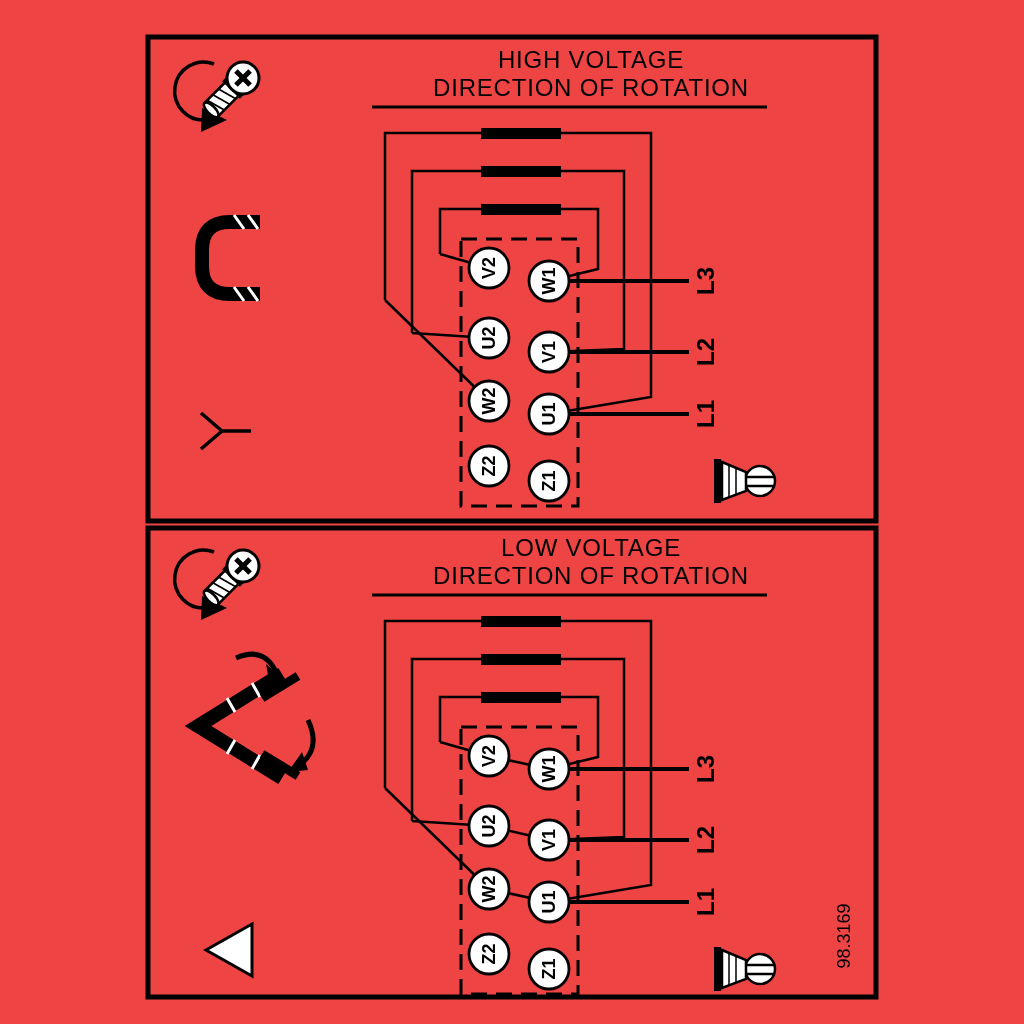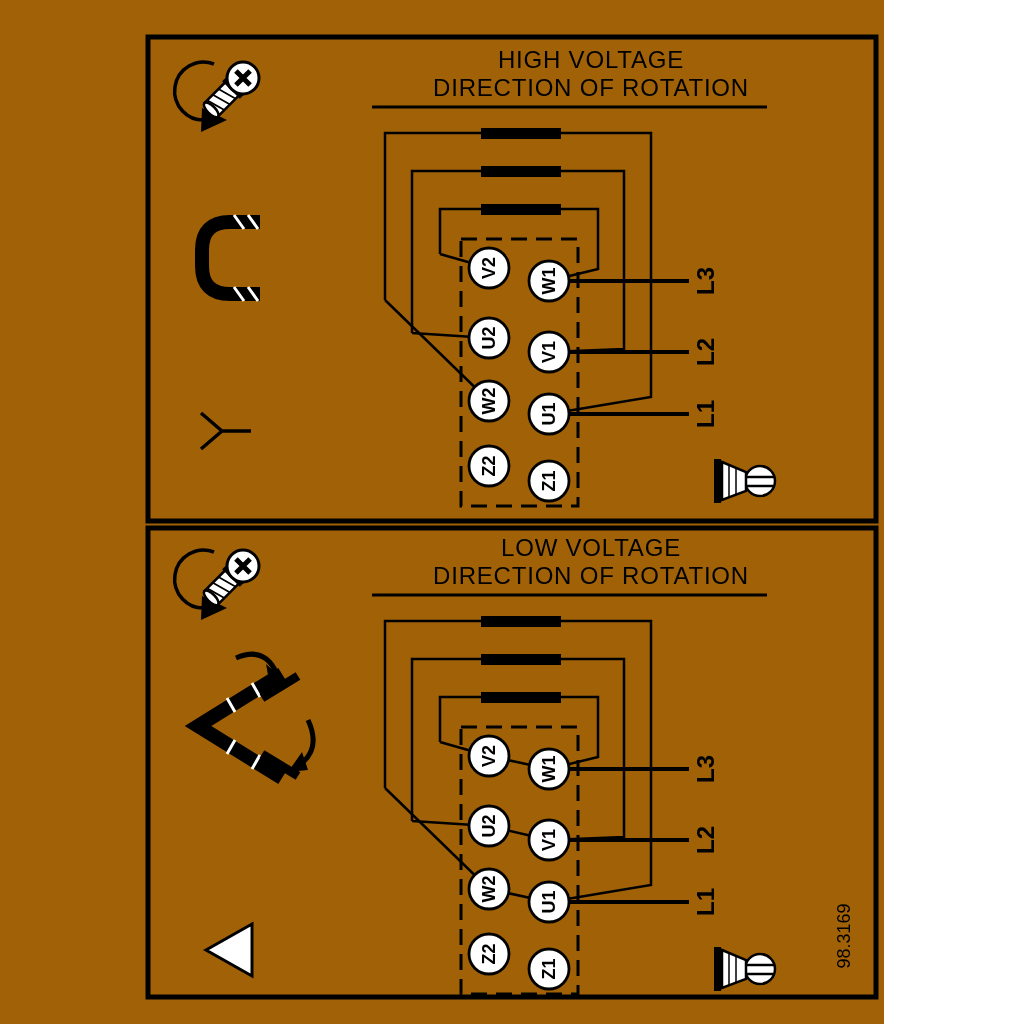--- a/index.html
+++ b/index.html
@@ -1,17 +1,17 @@
 <!DOCTYPE html>
 <html><head>
 <meta charset="utf-8">
 <style>
   *{box-sizing:border-box}
   html,body{margin:0;padding:0;background:#ffffff}
-  .page{width:884px;height:1024px;background:#a16207;position:relative;font-family:"Liberation Sans","DejaVu Sans",sans-serif}
+  .page{width:1024px;height:1024px;background:#ef4444;position:relative;font-family:"Liberation Sans","DejaVu Sans",sans-serif}
   svg{display:block}
   svg text{fill:#000}
   .title{font-size:24px;letter-spacing:.8px}
   .tlabel{font-size:18px;font-weight:bold}
   .llabel{font-size:24px;font-weight:bold}
   .fig{font-size:18px}
   .pborder{fill:none;stroke:#000;stroke-width:5}
 </style>
 </head>
 <body>

